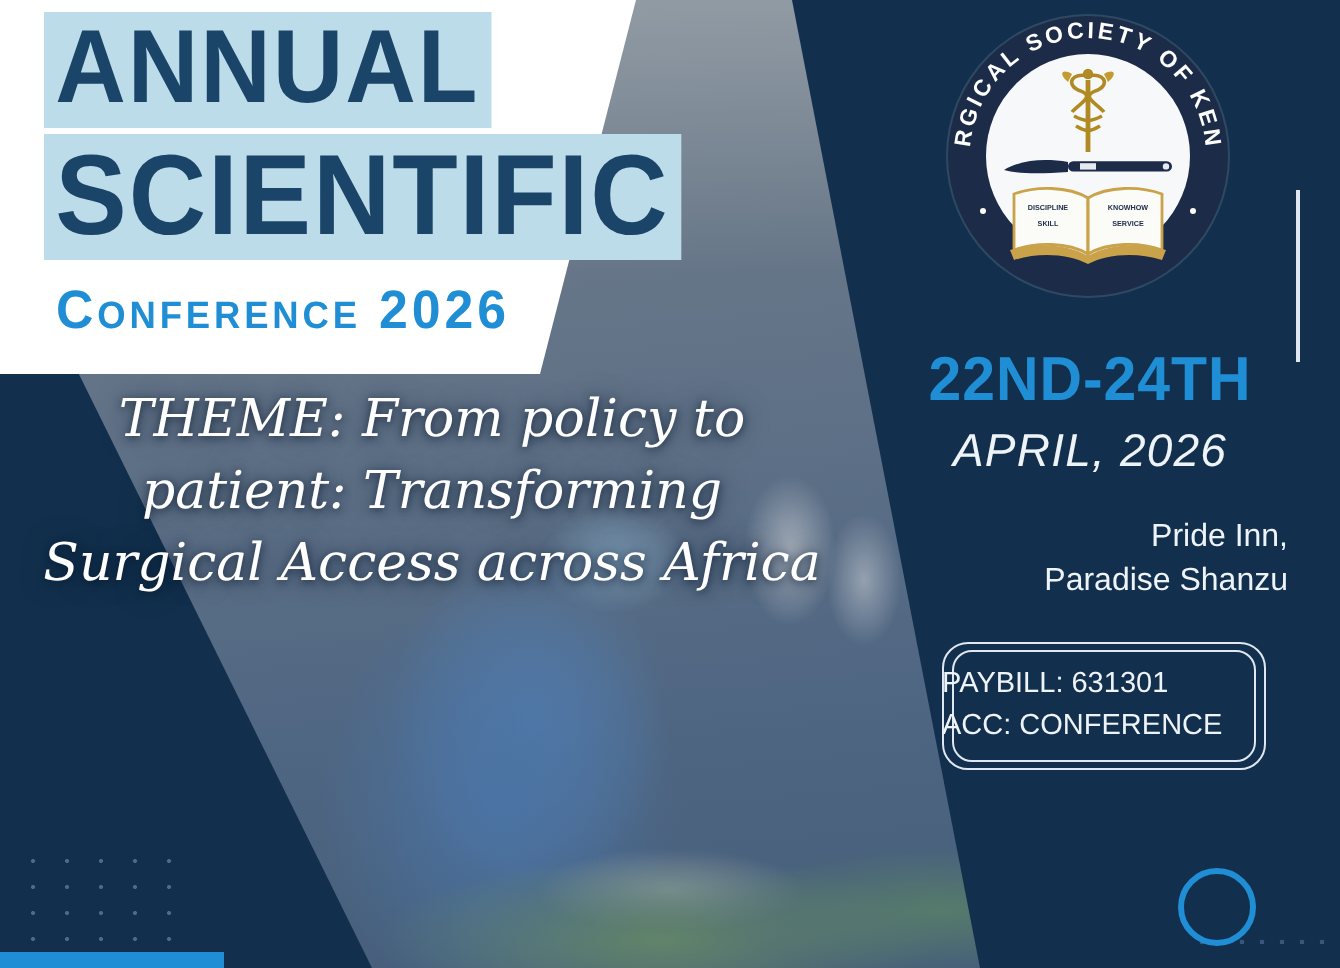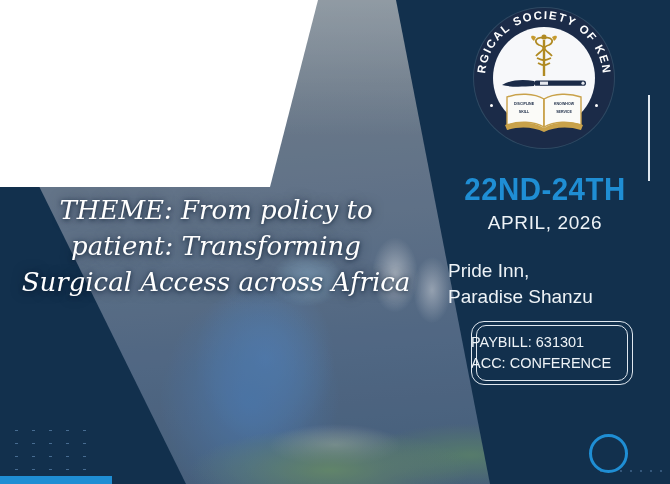--- a/index.html
+++ b/index.html
@@ -143,25 +143,25 @@
 
   
   .dates{
     position:absolute;left:452px;top:172px;width:186px;text-align:center;
     color:#1f8ed4;font-size:31px;font-weight:700;letter-spacing:.5px;
     font-family:"Liberation Sans Narrow","Liberation Sans",sans-serif;
     transform:scaleX(.95);transform-origin:center;
   }
   .month{
     position:absolute;left:452px;top:212px;width:186px;text-align:center;
-    color:#eef3f7;font-size:19px;letter-spacing:.6px;
+    color:#eef3f7;font-size:23px;letter-spacing:.6px;font-style:italic;
   }
   .venue{
-    position:absolute;left:448px;top:258px;width:196px;text-align:left;
-    color:#eef3f7;font-size:19px;line-height:1.35;
+    position:absolute;left:448px;top:258px;width:196px;text-align:right;
+    color:#eef3f7;font-size:16px;line-height:1.35;
   }
 
   
   .paybill{
     position:absolute;left:476px;top:325px;width:150px;height:54px;
     border:1.4px solid #dfe7ef;border-radius:10px;
   }
   .paybill-outer{
     position:absolute;left:471px;top:321px;width:160px;height:62px;
     border:1.4px solid #dfe7ef;border-radius:13px;
@@ -197,20 +197,25 @@
 
 <div class="poster">
 
   <div class="photo"></div>
   <div class="photo-tint"></div>
 
   <div class="right-panel"></div>
   <div class="left-wedge"></div>
   <div class="white-panel"></div>
 
+  <div class="headline">
+    <div class="hl-line hl-annual">ANNUAL</div><br>
+    <div class="hl-line hl-scientific">SCIENTIFIC</div>
+    <div class="hl-conf">Conference  2026</div>
+  </div>
 
   <div class="theme">THEME:  From policy to patient: Transforming Surgical Access across Africa</div>
 
   <div class="logo-wrap">
     <div class="logo-ring"></div>
     <div class="logo-inner"></div>
 
     <svg class="logo-arc-text" viewBox="0 0 140 140">
       <defs>
         <path id="arcpath" d="M 11,70 A 59,59 0 1 1 129,70"></path>

